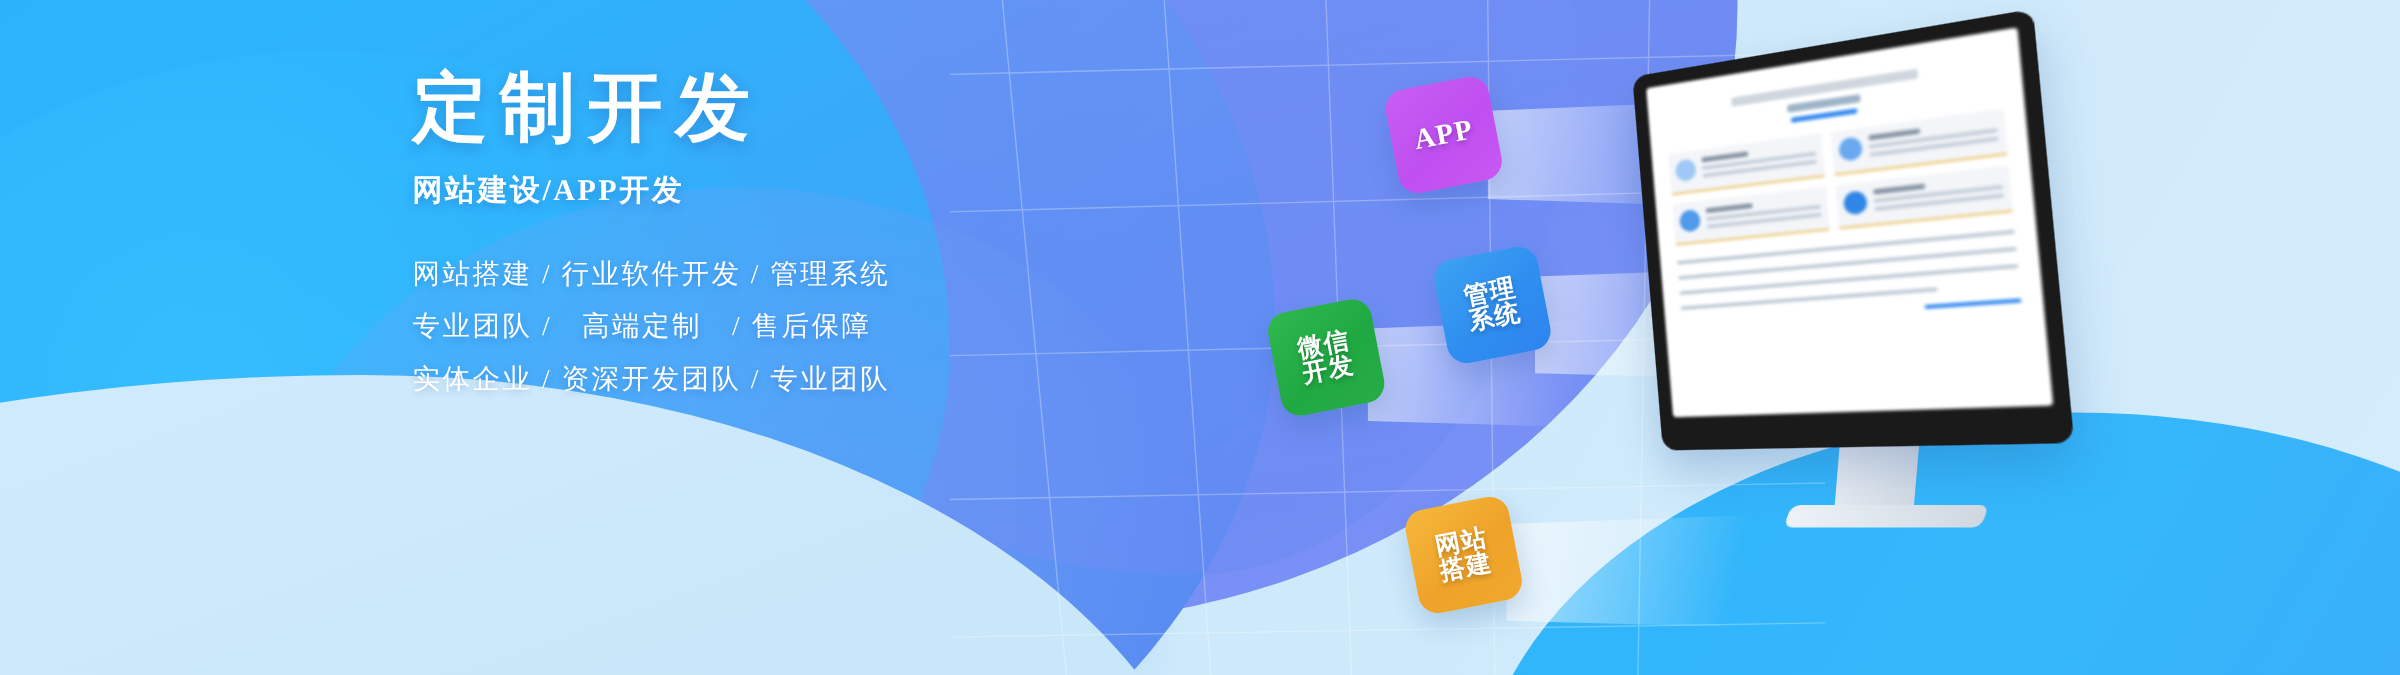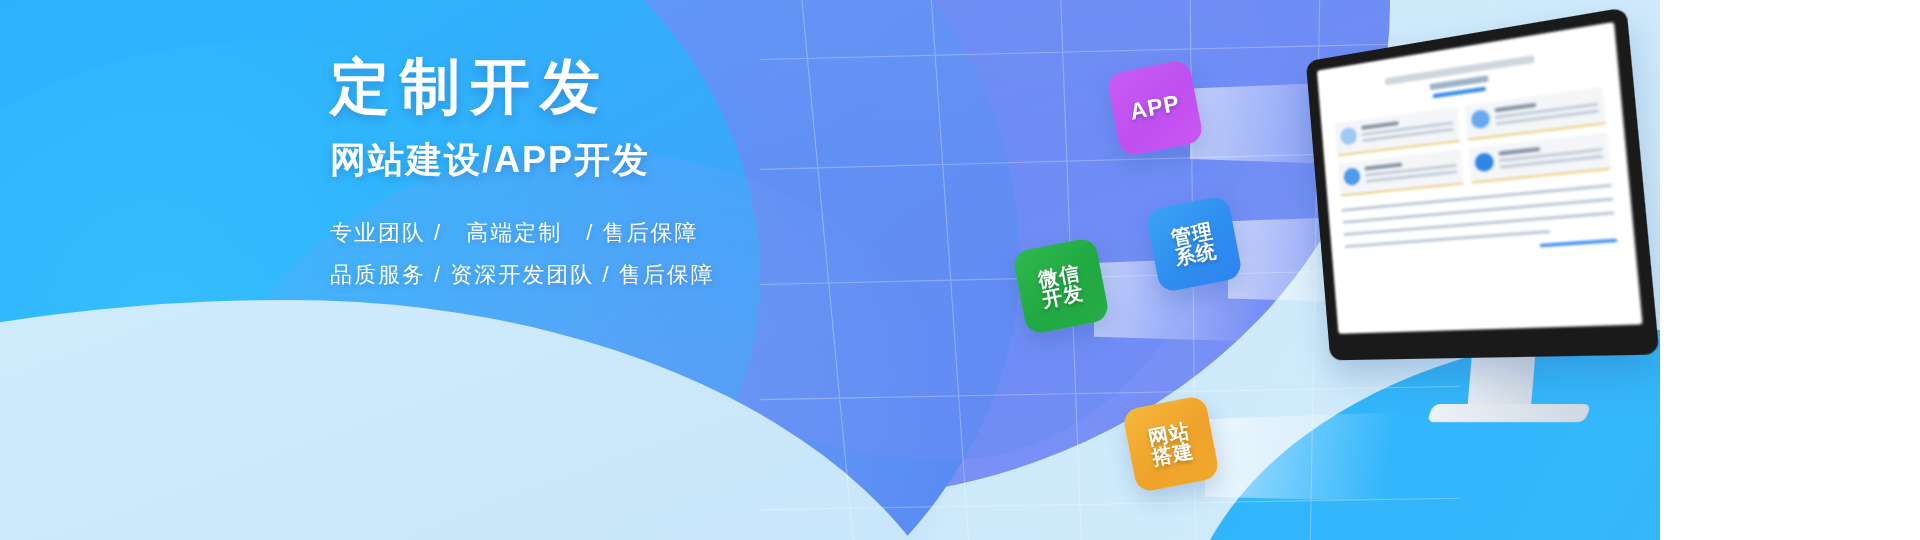--- a/index.html
+++ b/index.html
@@ -1,22 +1,22 @@
 <!DOCTYPE html>
 <html><head>
 <meta charset="utf-8">
 <style>
   html,body{margin:0;padding:0;background:#ffffff;}
   *{box-sizing:border-box;}
   .banner{
     position:relative;
-    width:1660px;height:540px;
+    width:1920px;height:540px;
     overflow:hidden;
     background:#cfe7f8;
-    font-family:Liberation Sans, sans-serif;
+    font-family:Liberation Serif, serif;
   }
 
   
   .bg-layer{position:absolute;inset:0;overflow:hidden;}
 
   
   .bg-right{
     position:absolute;left:0;top:0;width:1920px;height:540px;
     background:linear-gradient(120deg,#bfe1f6 0%,#cbe8fa 45%,#d5edfc 100%);
   }
@@ -102,21 +102,21 @@
   .title-main{
     font-size:60px;
     font-weight:bold;
     letter-spacing:10px;
     line-height:1.05;
     text-shadow:0 4px 10px rgba(27,70,160,.30);
     white-space:nowrap;
   }
   .title-sub{
     margin-top:22px;
-    font-size:36px;
+    font-size:24px;
     font-weight:bold;
     letter-spacing:2px;
     line-height:1.1;
     text-shadow:0 3px 8px rgba(27,70,160,.30);
     white-space:nowrap;
   }
   .feature-list{margin-top:42px;}
   .feature-line{
     font-size:22px;
     line-height:1;
@@ -256,22 +256,23 @@
         <path d="M-20 400 L720 386"></path>
         <path d="M-20 510 L720 498"></path>
       </g>
     </svg>
   </div>
 
   <div class="copy">
     <div class="title-main">定制开发</div>
     <div class="title-sub">网站建设/APP开发</div>
     <div class="feature-list">
+      <div class="feature-line">网站搭建 / 行业软件开发 / 管理系统</div>
       <div class="feature-line">专业团队 /　高端定制　/ 售后保障</div>
-      <div class="feature-line">品质服务 / 资深开发团队 / 售后保障</div>
+      <div class="feature-line">实体企业 / 资深开发团队 / 专业团队</div>
     </div>
   </div>
 
   <div class="card-beam" style="left:1190px;top:80px;width:210px;height:86px;
        clip-path:polygon(0 10%,100% 0,100% 100%,0 92%);"></div>
   <div class="card-beam" style="left:1228px;top:214px;width:200px;height:90px;
        clip-path:polygon(0 8%,100% 0,100% 100%,0 94%);"></div>
   <div class="card-beam" style="left:1094px;top:256px;width:180px;height:86px;
        clip-path:polygon(0 8%,100% 0,100% 100%,0 94%);"></div>
   <div class="card-beam" style="left:1205px;top:412px;width:200px;height:90px;

